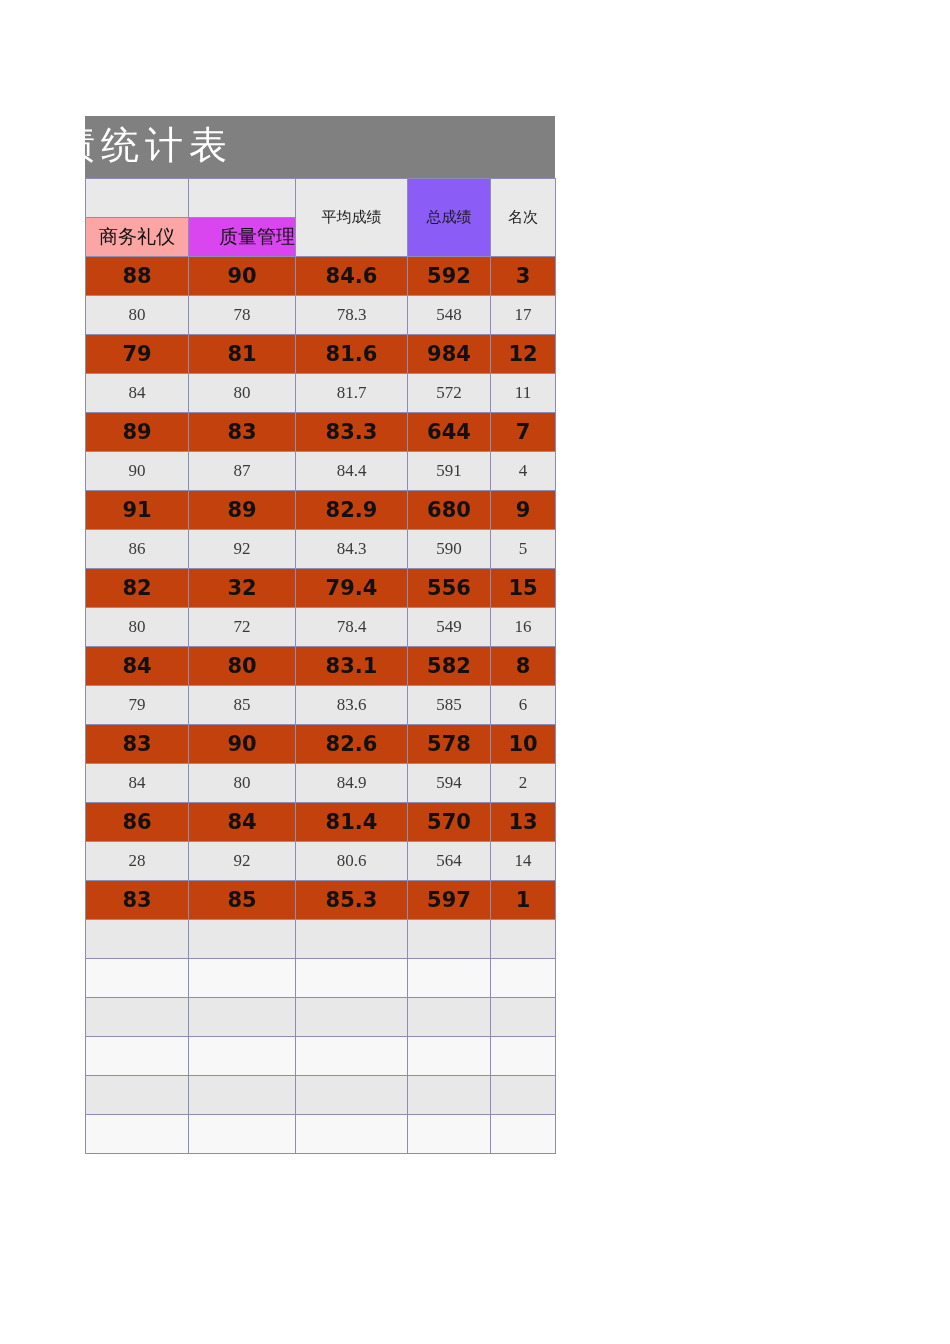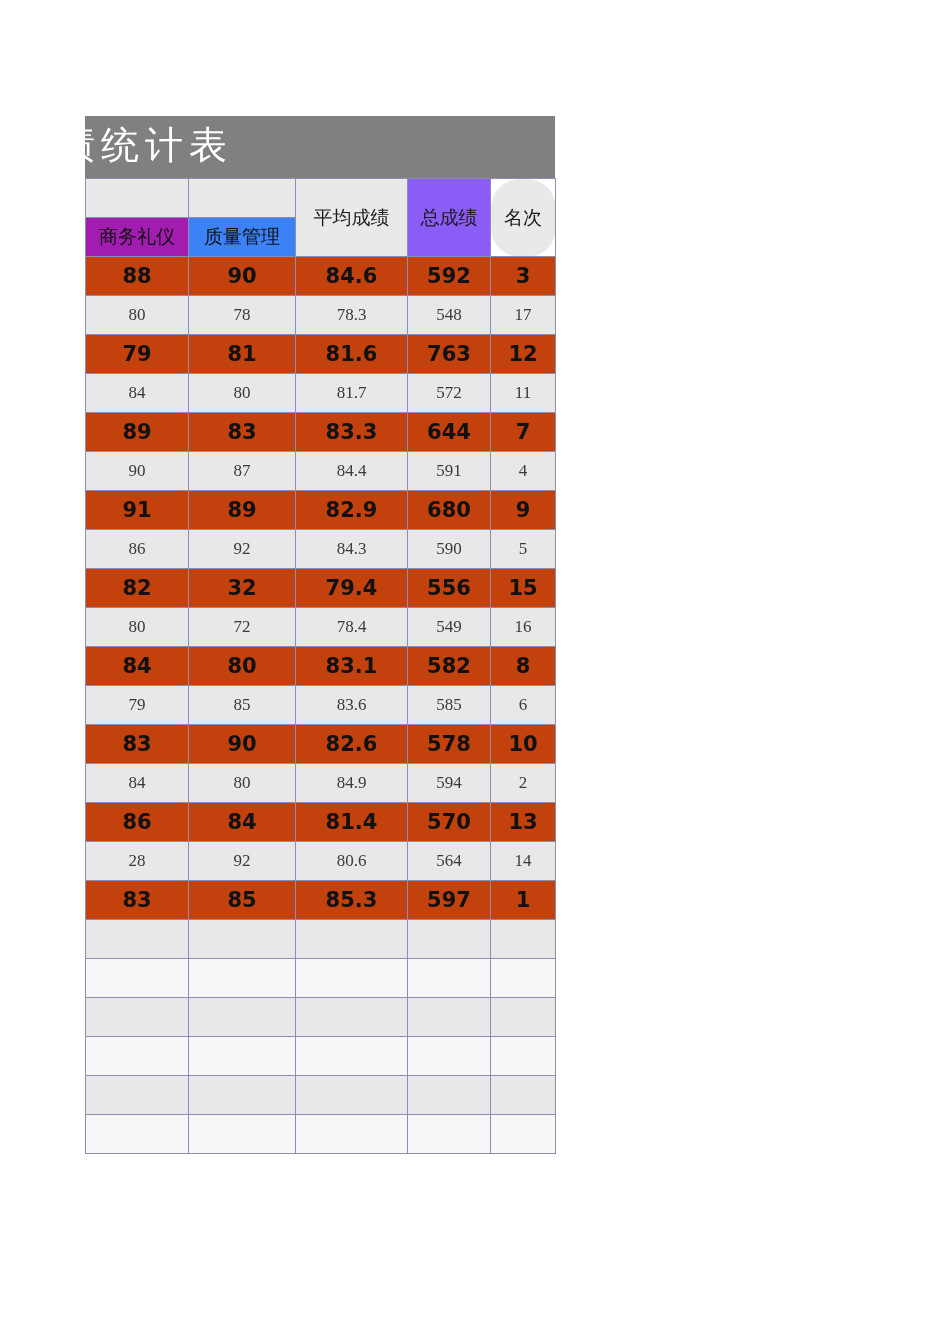--- a/index.html
+++ b/index.html
@@ -63,21 +63,21 @@
     padding: 0;
     height: 39px;
     box-sizing: border-box;
   }
 
   
   td.hdr-span {
     background: #e9e9e9;
     color: #1a1a1a;
     font-family: Liberation Sans, sans-serif;
-    font-size: 19px;
+    font-size: 15px;
     height: 76px;
     border-top: none;
   }
   td.hdr-blank {
     background: #e9e9e9;
     height: 47px;
     border-top: none;
     border-bottom: none;
     border-right: none;
   }
@@ -140,45 +140,45 @@
       <col class="c-average">
       <col class="c-total">
       <col class="c-rank">
     </colgroup>
     <tbody id="table-body">
         <tr>
           <td class="hdr-blank"></td>
           <td class="hdr-blank last"></td>
           <td class="hdr-span" rowspan="2" style="background: rgb(233, 233, 233);">平均成绩</td>
           <td class="hdr-span" rowspan="2" style="background: #8b5cf6;">总成绩</td>
-          <td class="hdr-span" rowspan="2" style="background: rgb(233, 233, 233); border-radius: 29px;">名次</td>
+          <td class="hdr-span" rowspan="2" style="background: rgb(233, 233, 233);">名次</td>
         </tr>
         <tr>
-          <td class="hdr-cyan" style="background: #a21caf;">商务礼仪</td>
-          <td class="hdr-purple" style="background: #3b82f6;">质量管理</td>
+          <td class="hdr-cyan" style="background: #fca5a5;">商务礼仪</td>
+          <td class="hdr-purple" style="background: #d946ef; text-align: right;">质量管理</td>
         </tr>
         <tr class="row-odd">
           <td>88</td>
           <td>90</td>
           <td>84.6</td>
           <td>592</td>
           <td>3</td>
         </tr>
         <tr class="row-even">
           <td>80</td>
           <td>78</td>
           <td>78.3</td>
           <td>548</td>
           <td>17</td>
         </tr>
         <tr class="row-odd">
           <td>79</td>
           <td>81</td>
           <td>81.6</td>
-          <td>763</td>
+          <td>984</td>
           <td>12</td>
         </tr>
         <tr class="row-even">
           <td>84</td>
           <td>80</td>
           <td>81.7</td>
           <td>572</td>
           <td>11</td>
         </tr>
         <tr class="row-odd">

